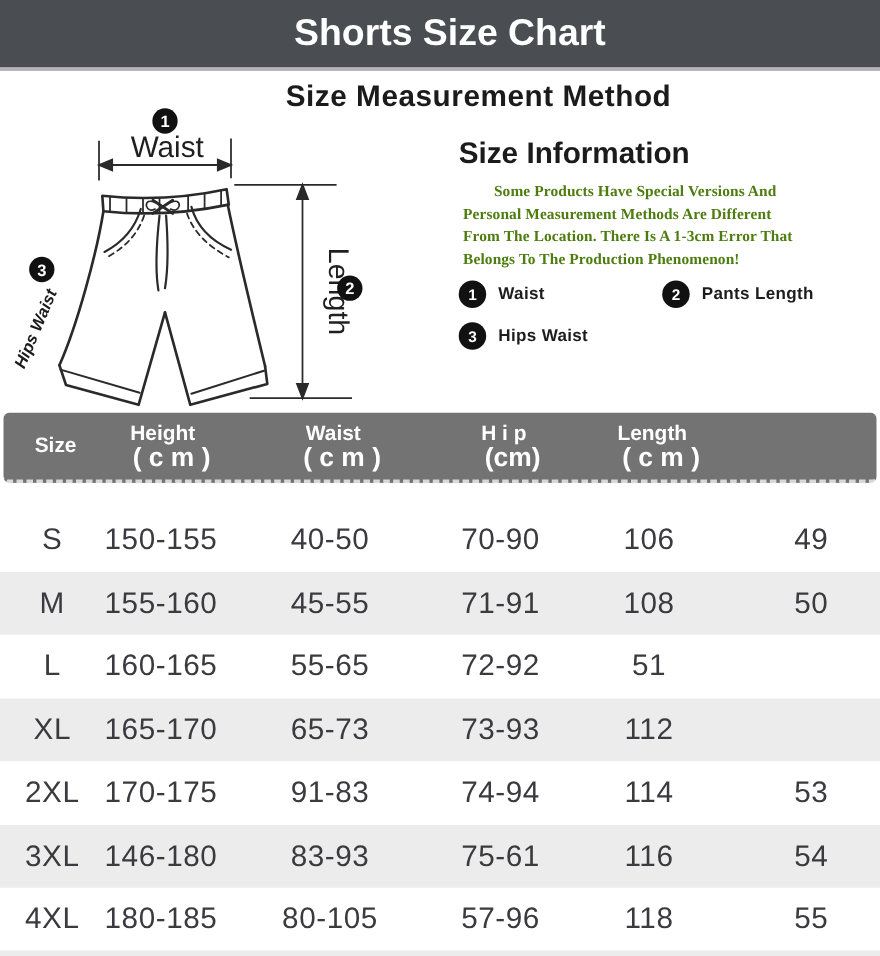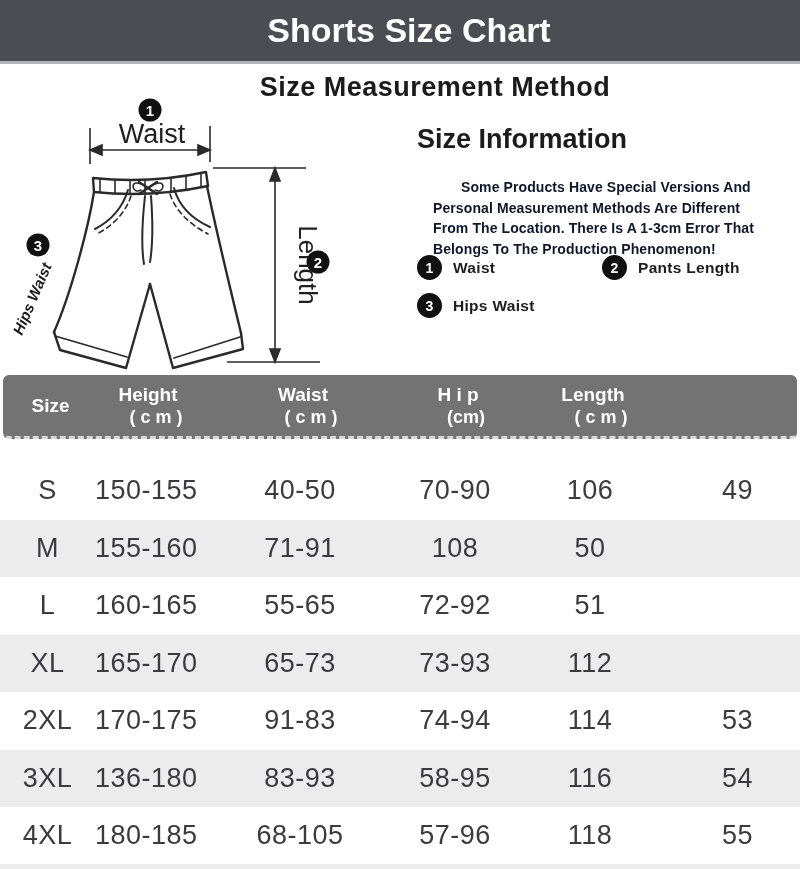--- a/index.html
+++ b/index.html
@@ -16,40 +16,40 @@
   .method-heading{position:absolute;left:35px;top:72px;width:800px;margin:0;
                   text-align:center;font-size:27px;font-weight:bold;color:#1b1b1b;
                   letter-spacing:0.5px;}
 
   
   .diagram{position:absolute;left:8px;top:88px;}
 
   
   .info-heading{position:absolute;left:417px;top:124px;width:322px;margin:0;
                 text-align:left;font-size:27px;font-weight:bold;color:#1b1b1b;}
-  .note{position:absolute;left:417px;top:161px;margin:16px;white-space:pre;
-        text-indent:28px;font-size:14px;font-weight:bold;color:#0f172a;
-        line-height:20.5px;letter-spacing:0.1px;}
+  .note{position:absolute;left:417px;top:161px;margin:4px;white-space:pre;
+        text-indent:28px;font-size:14px;font-weight:bold;color:#4d7c0f;
+        line-height:20.5px;letter-spacing:0.1px;font-family:Liberation Serif, serif;}
   .legend{position:absolute;left:417px;top:255px;width:340px;height:80px;}
   .legend-item{position:absolute;display:flex;align-items:center;gap:11px;}
   .legend-item:nth-child(1){left:0;top:0;}
   .legend-item:nth-child(2){left:185px;top:0;}
   .legend-item:nth-child(3){left:0;top:38px;}
   .num-circle{width:25px;height:25px;border-radius:50%;background:#111;color:#fff;
               display:flex;align-items:center;justify-content:center;
               font-size:14px;font-weight:bold;flex:0 0 auto;}
   .legend-label{font-size:15.5px;font-weight:bold;color:#1d1d1d;letter-spacing:0.3px;}
 
   
   .thead{position:absolute;left:3px;top:375px;width:794px;height:64px;background:#737373;
          border-radius:6px;display:grid;grid-template-columns:95px 100px 210px 100px 170px 119px;
          align-items:center;border-bottom:3px dashed #d8d8d8;box-sizing:border-box;}
   .hcell{display:flex;flex-direction:column;align-items:center;justify-content:center;
          color:#ffffff;font-weight:bold;font-size:19px;line-height:22px;text-align:center;}
-  .hcell .unit{font-size:18px;margin-left:16px;}
+  .hcell .unit{font-size:24px;margin-left:16px;}
   .tbody{position:absolute;left:0;top:462px;width:800px;}
   .trow{display:grid;grid-template-columns:95px 100px 210px 100px 170px 125px;
         height:57.5px;align-items:center;}
   .trow:nth-child(even){background:#ececec;}
   .tcell{text-align:center;font-size:27px;color:#3b3b3f;letter-spacing:0.5px;
          white-space:nowrap;}
   .bottom-strip{position:absolute;left:0;top:864px;width:800px;height:5px;background:#ececec;}
 </style>
 </head>
 <body>
@@ -169,20 +169,21 @@
         <div class="tcell">S</div>
         <div class="tcell">150-155</div>
         <div class="tcell">40-50</div>
         <div class="tcell">70-90</div>
         <div class="tcell">106</div>
         <div class="tcell">49</div>
       </div>
       <div class="trow">
         <div class="tcell">M</div>
         <div class="tcell">155-160</div>
+        <div class="tcell">45-55</div>
         <div class="tcell">71-91</div>
         <div class="tcell">108</div>
         <div class="tcell">50</div>
       </div>
       <div class="trow">
         <div class="tcell">L</div>
         <div class="tcell">160-165</div>
         <div class="tcell">55-65</div>
         <div class="tcell">72-92</div>
         <div class="tcell">51</div>
@@ -197,30 +198,30 @@
       <div class="trow">
         <div class="tcell">2XL</div>
         <div class="tcell">170-175</div>
         <div class="tcell">91-83</div>
         <div class="tcell">74-94</div>
         <div class="tcell">114</div>
         <div class="tcell">53</div>
       </div>
       <div class="trow">
         <div class="tcell">3XL</div>
-        <div class="tcell">136-180</div>
+        <div class="tcell">146-180</div>
         <div class="tcell">83-93</div>
-        <div class="tcell">58-95</div>
+        <div class="tcell">75-61</div>
         <div class="tcell">116</div>
         <div class="tcell">54</div>
       </div>
       <div class="trow">
         <div class="tcell">4XL</div>
         <div class="tcell">180-185</div>
-        <div class="tcell">68-105</div>
+        <div class="tcell">80-105</div>
         <div class="tcell">57-96</div>
         <div class="tcell">118</div>
         <div class="tcell">55</div>
       </div>
     </div>
   <div class="bottom-strip"></div>
 
 </div>
 
 </body></html>

